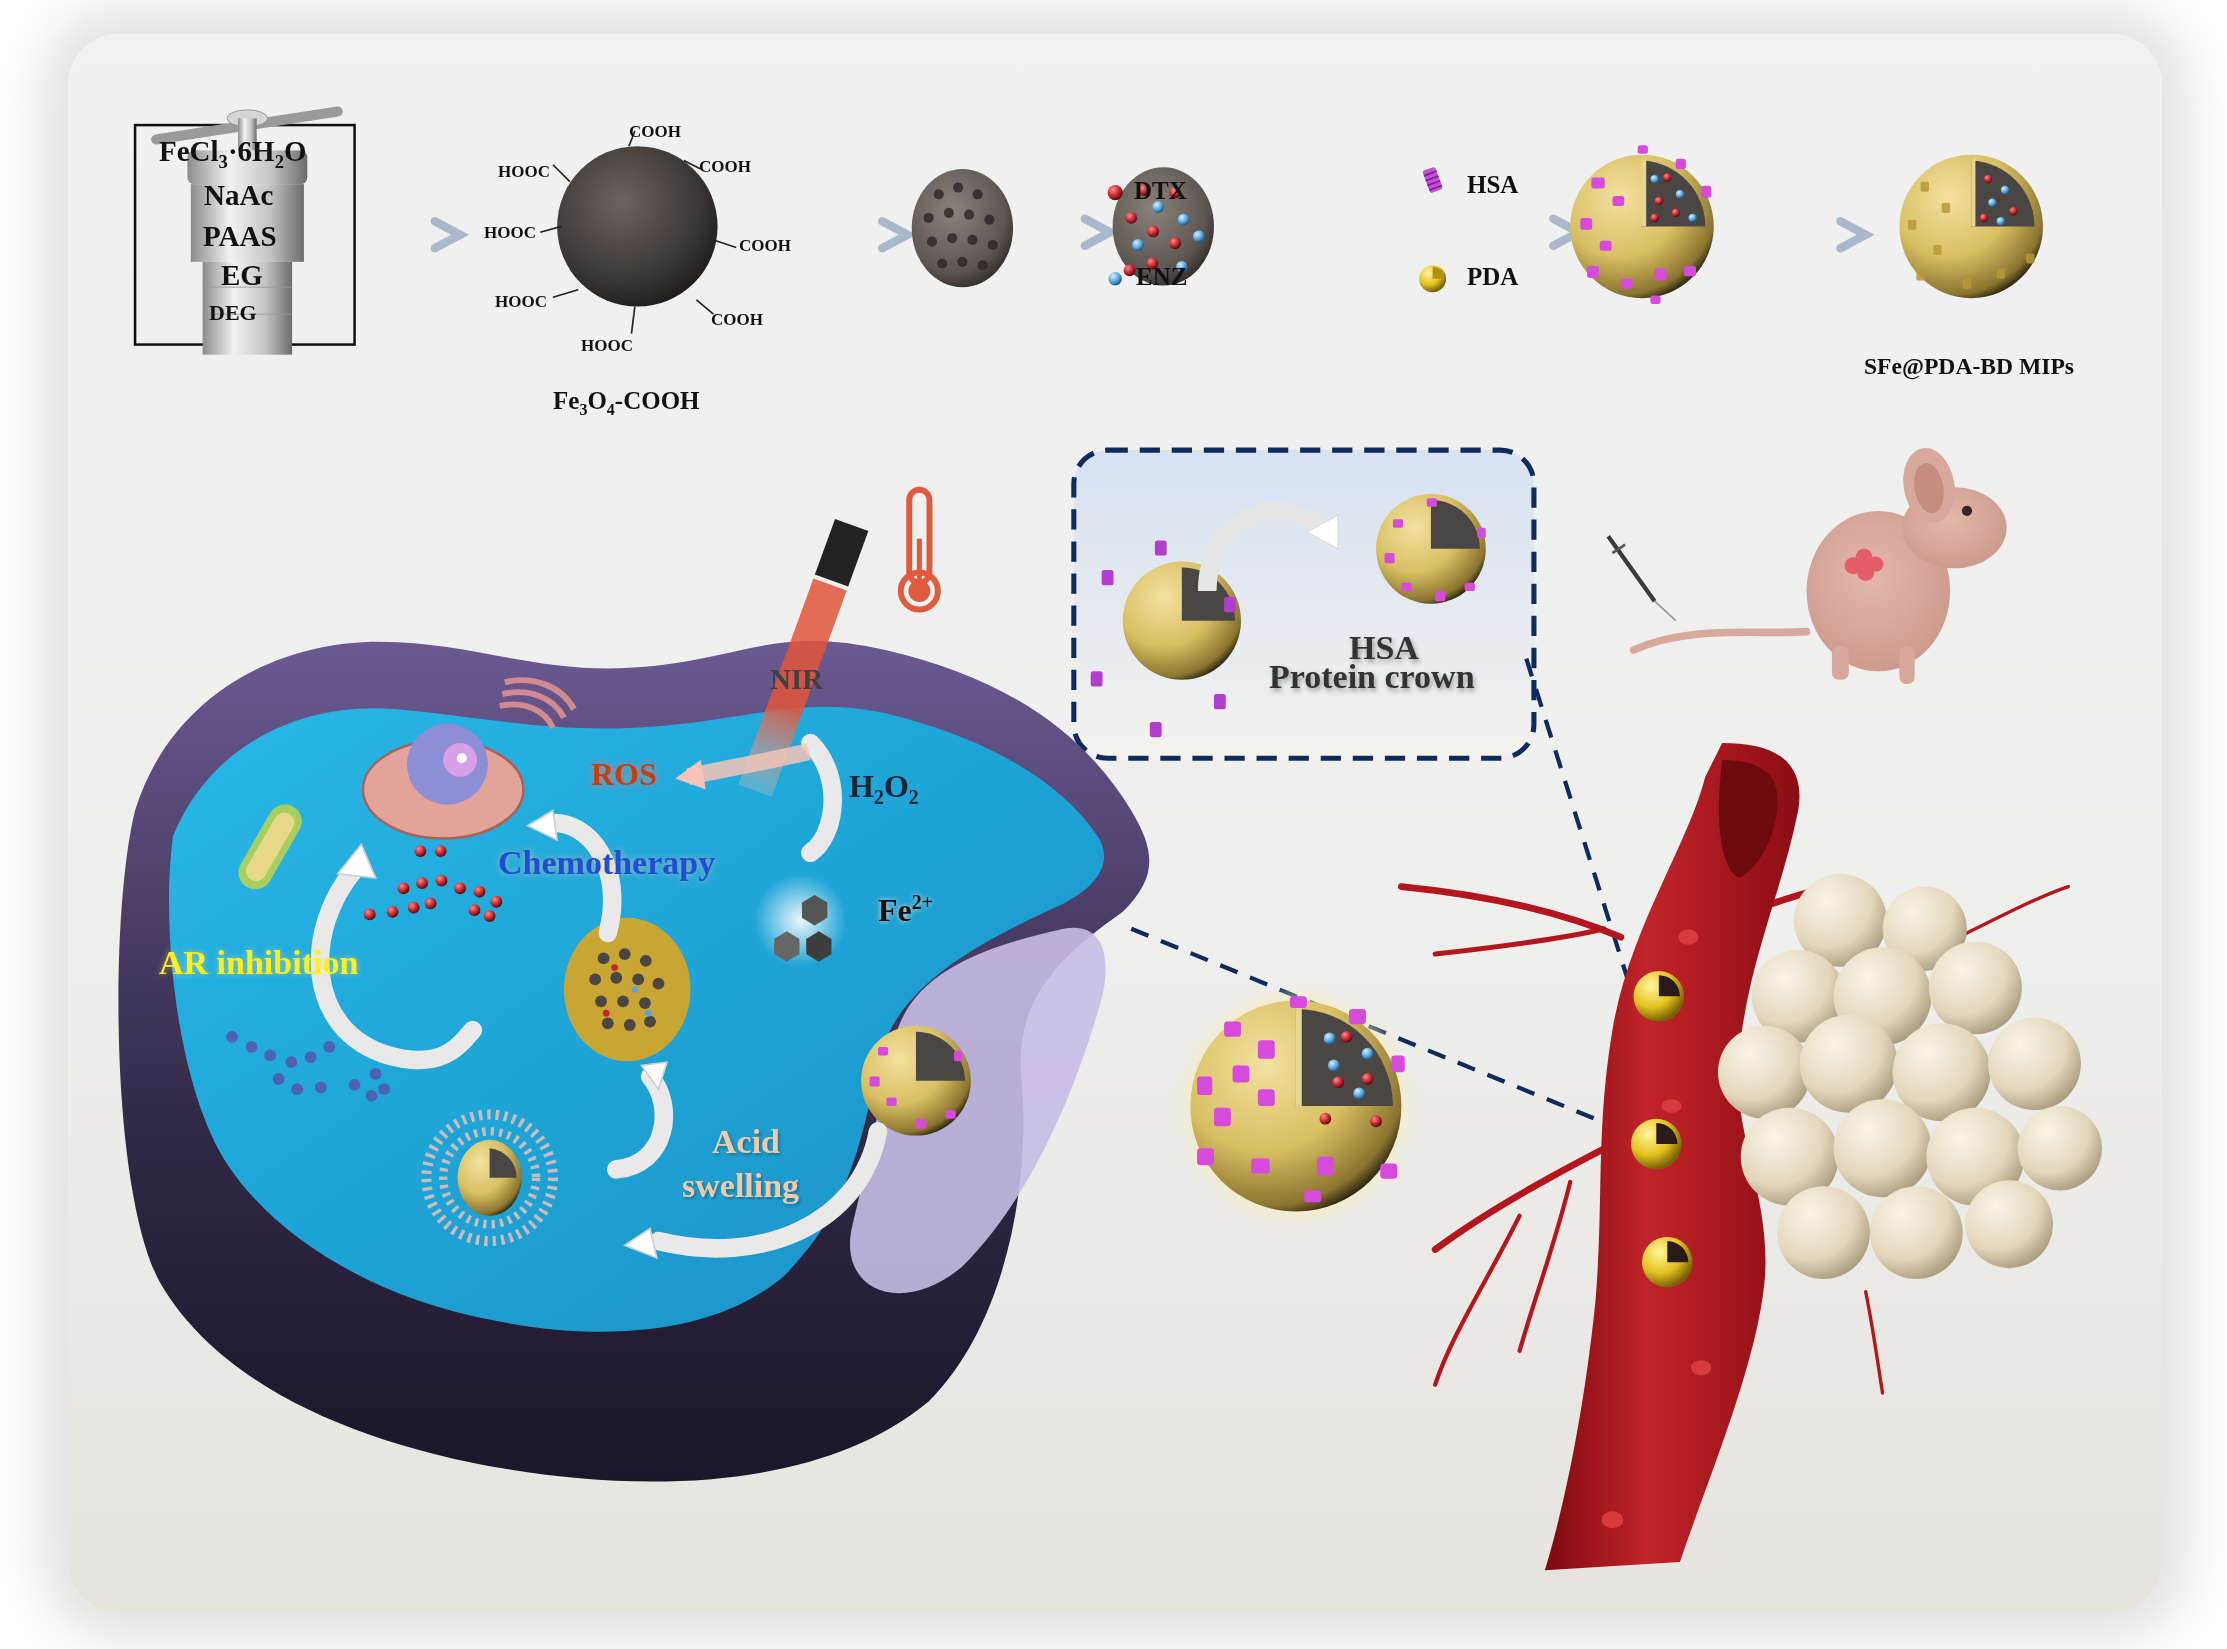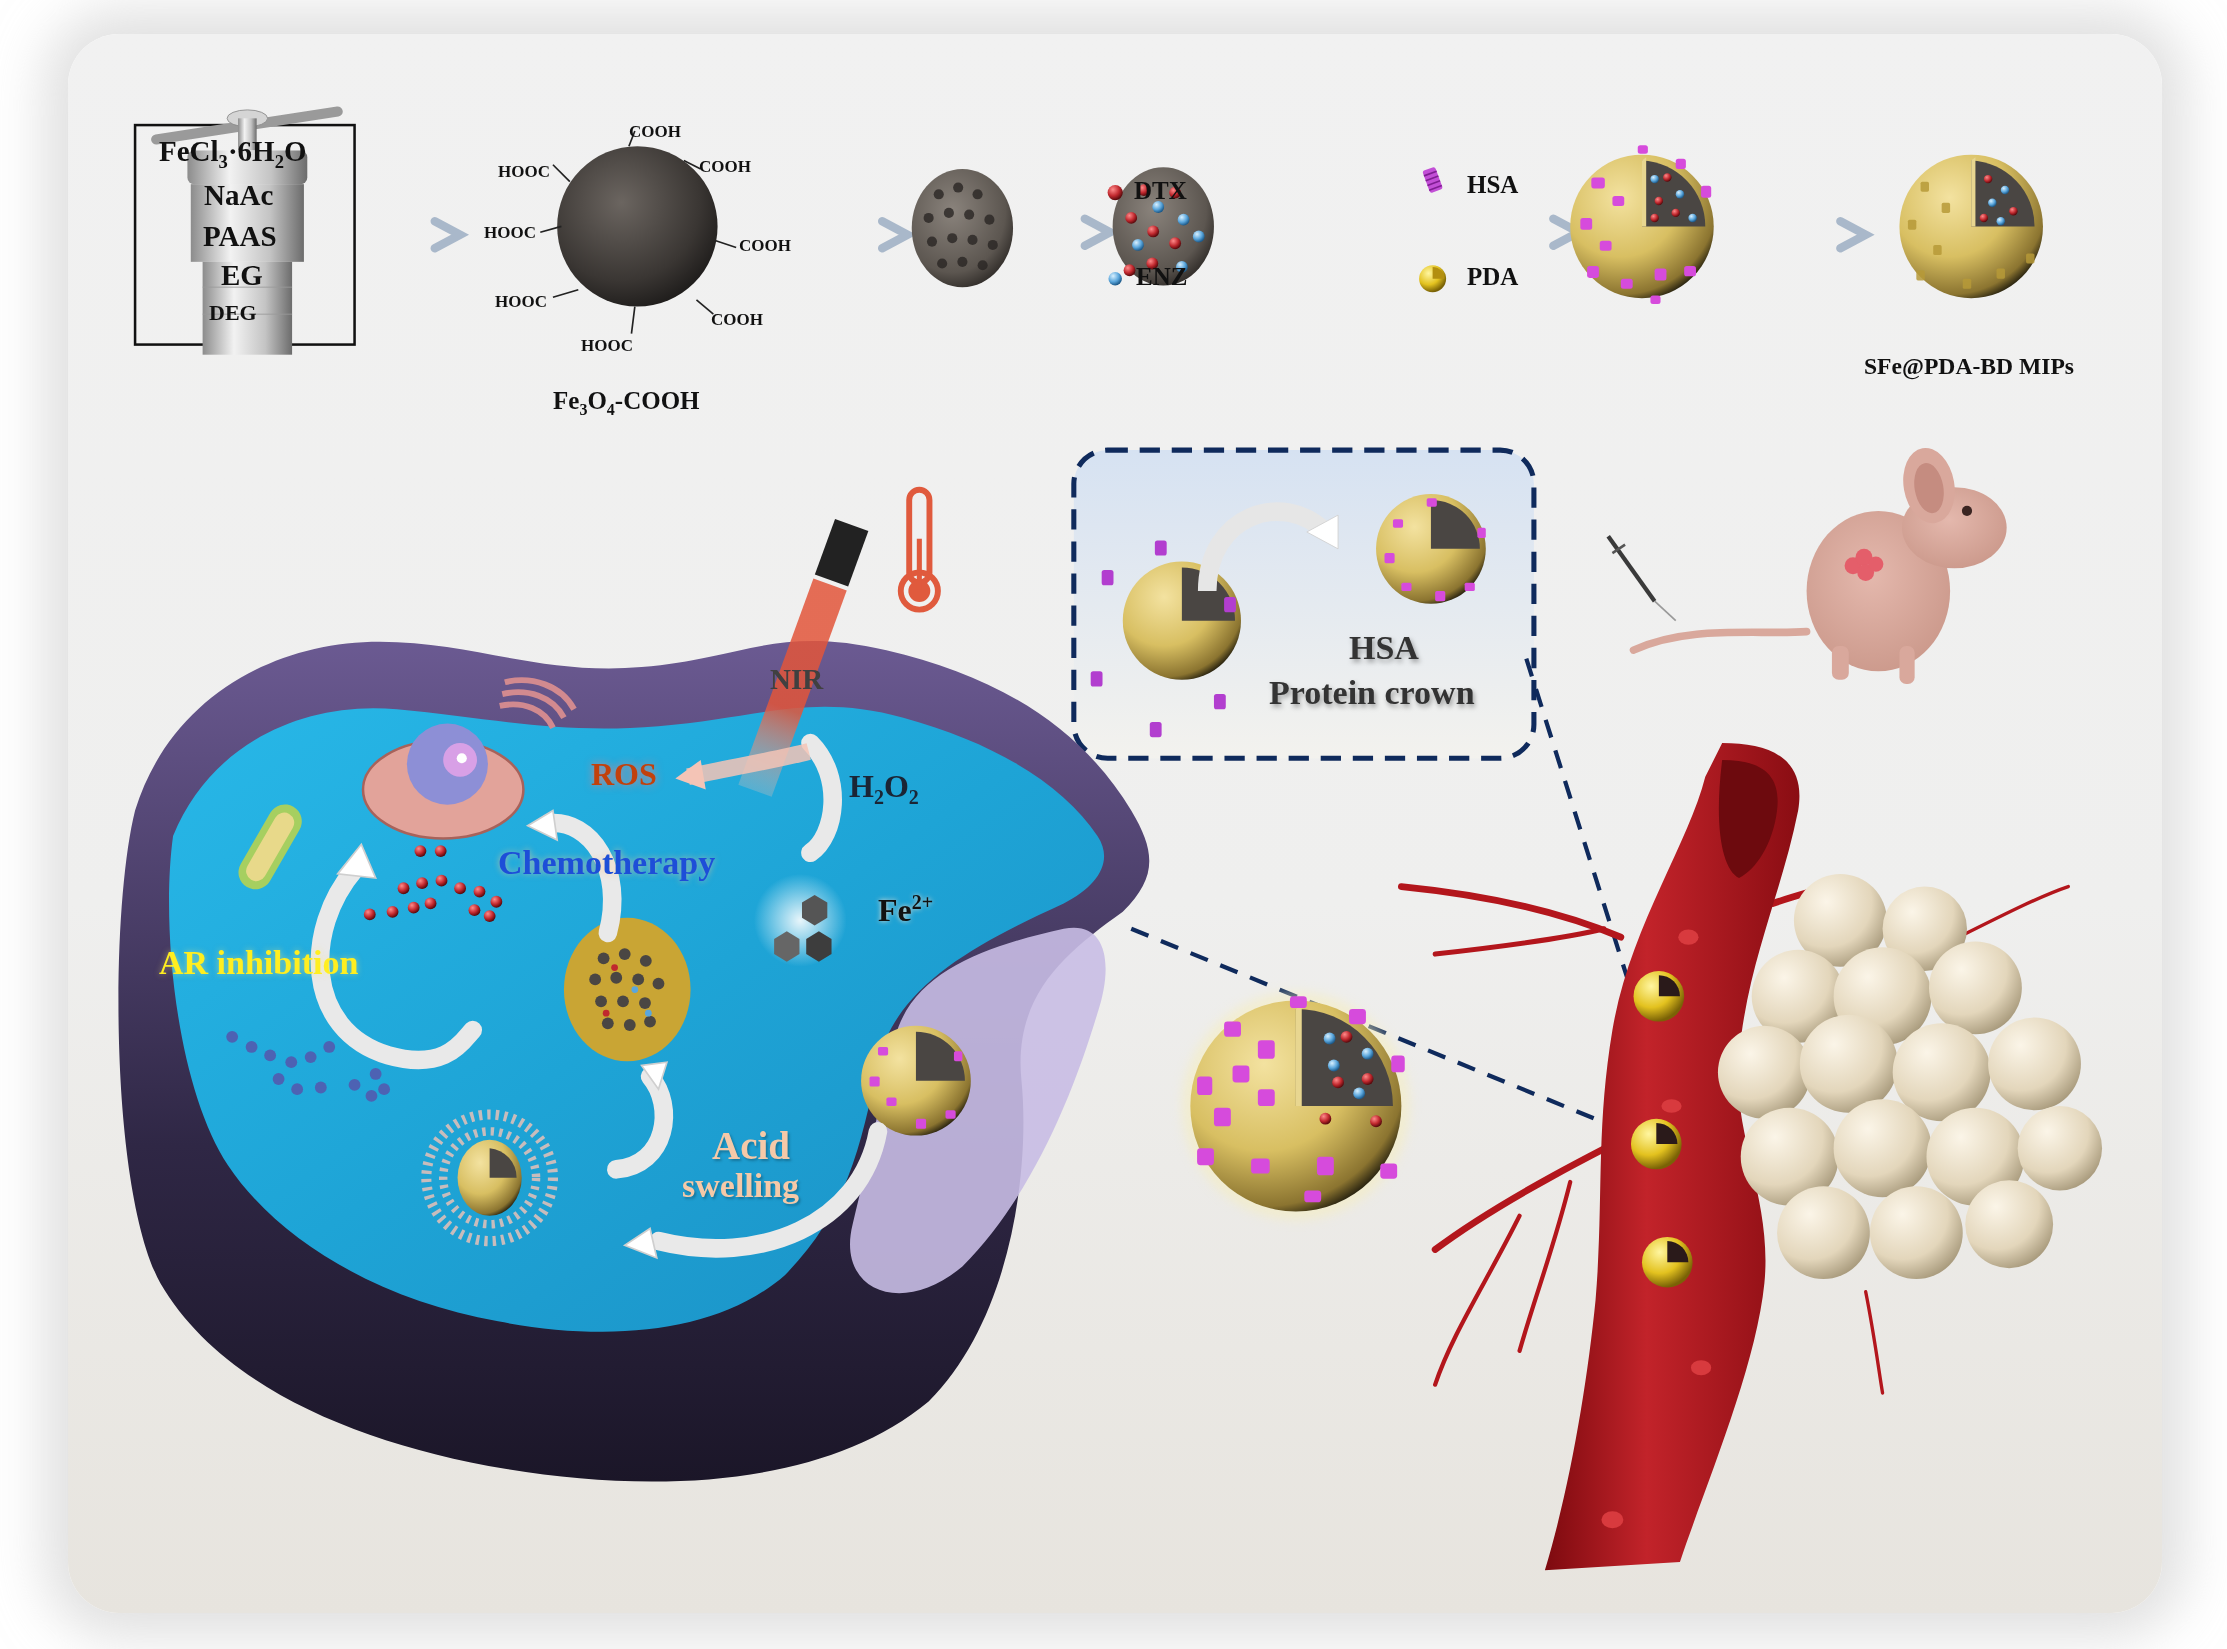--- a/index.html
+++ b/index.html
@@ -568,27 +568,27 @@
 </div>
 
 <div class="lbl" style="left:1134px;top:177px;font-size:25px;">DTX</div>
 <div class="lbl" style="left:1136px;top:263px;font-size:25px;">ENZ</div>
 <div class="lbl" style="left:1467px;top:171px;font-size:25px;">HSA</div>
 <div class="lbl" style="left:1467px;top:263px;font-size:25px;text-align:right;">PDA</div>
 
 <div class="lbl" style="left:1864px;top:353px;font-size:23.6px;">SFe@PDA-BD MIPs</div>
 
 <div class="lbl" style="left:1349px;top:629px;font-size:34px;color:#333;text-shadow:1.7px 3.4px 5px rgba(0,0,0,0.35);">HSA</div>
-<div class="lbl" style="left:1269px;top:674px;font-size:34px;color:#333;text-shadow:1.7px 3.4px 5px rgba(0,0,0,0.35);">Protein crown</div>
+<div class="lbl" style="left:1269px;top:658px;font-size:34px;color:#333;text-shadow:1.7px 3.4px 5px rgba(0,0,0,0.35);">Protein crown</div>
 
 <div class="lbl" style="left:770px;top:663px;font-size:29px;color:#404040;">NIR</div>
 <div class="lbl" style="left:591px;top:756px;font-size:32px;color:#c2410c;text-shadow:0 0 8.4px rgba(255,120,120,0.8);">ROS</div>
 <div class="lbl" style="left:849px;top:768px;font-size:32px;color:#1b2535;">
   <span>H</span><sub style="font-size:20px">2</sub><span>O</span><sub style="font-size:20px">2</sub>
 </div>
 <div class="lbl" style="left:498px;top:844px;font-size:34px;color:#1d4ed8;text-shadow:0 0 6.8px rgba(255,200,140,0.6);">Chemotherapy</div>
 <div class="lbl" style="left:878px;top:891px;font-size:32px;color:#111;text-shadow:0 0 5px rgba(255,230,210,0.9);">
   <span>Fe</span><sup style="font-size:20px">2+</sup>
 </div>
 <div class="lbl" style="left:159px;top:944px;font-size:34px;color:#ffee20;text-shadow:0 0 6.8px rgba(255,240,120,0.5);">AR inhibition</div>
-<div class="lbl" style="left:712px;top:1123px;font-size:39px;color:#f5c9a8;text-shadow:1.7px 1.7px 2.5px rgba(0,0,0,0.25);">Acid</div>
+<div class="lbl" style="left:712px;top:1123px;font-size:34px;color:#f5c9a8;text-shadow:1.7px 1.7px 2.5px rgba(0,0,0,0.25);">Acid</div>
 <div class="lbl" style="left:682px;top:1167px;font-size:34px;color:#f5c9a8;text-shadow:1.7px 1.7px 2.5px rgba(0,0,0,0.25);">swelling</div>
 
 
 </body></html>

